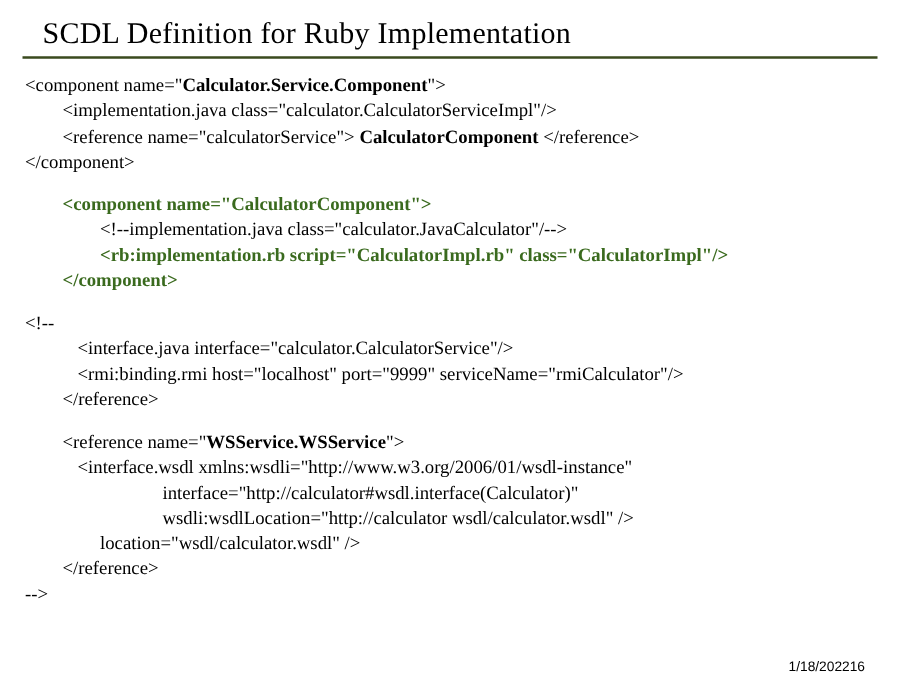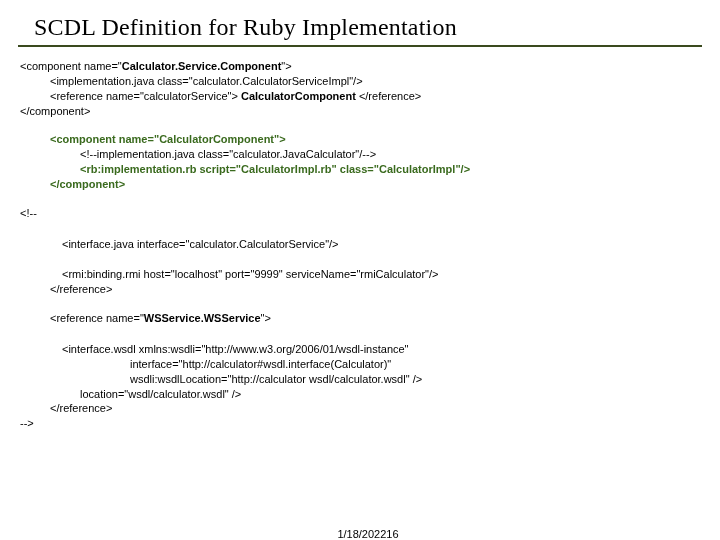--- a/index.html
+++ b/index.html
@@ -23,43 +23,43 @@
     font-weight: 400;
     margin: 14px 0 4px 34px;
     letter-spacing: 0.2px;
   }
   .hr {
     height: 2px;
     background: #3a4a1e;
     margin: 0 18px 12px 18px;
   }
   .body {
-    font-family: Liberation Sans, sans-serif;
-    font-size: 11px;
+    font-family: Liberation Serif, serif;
+    font-size: 15px;
     line-height: 1.35;
     margin: 0 20px 0 20px;
     color: #000;
   }
   .block { margin-bottom: 14px; }
   .ind1 { padding-left: 30px; }
-  .ind2 { padding-left: 42px; margin-top: 16px; }
+  .ind2 { padding-left: 42px; }
   .ind3 { padding-left: 60px; }
   .ind4 { padding-left: 110px; }
   .bold { font-weight: 700; }
   .green { color: #3a6a1e; }
   .footer {
     position: absolute;
     bottom: 14px;
     left: 0;
     right: 0;
     padding: 0 28px 0 44px;
     font-family: Arial, Helvetica, sans-serif;
     font-size: 11px;
     display: flex;
-    justify-content: center;
+    justify-content: flex-end;
   }
 </style>
 </head>
 <body>
 <div class="slide">
 
 <h1 class="title">SCDL Definition for Ruby Implementation</h1>
 <div class="hr"></div>
 
 <div class="body">

